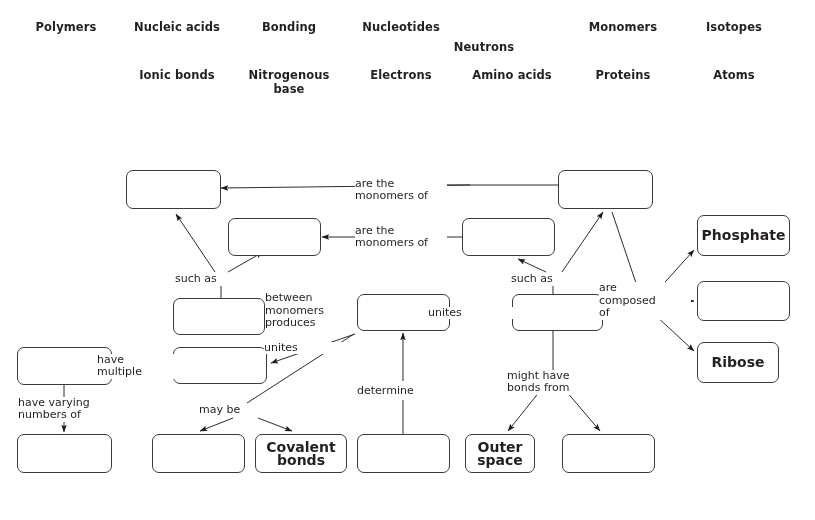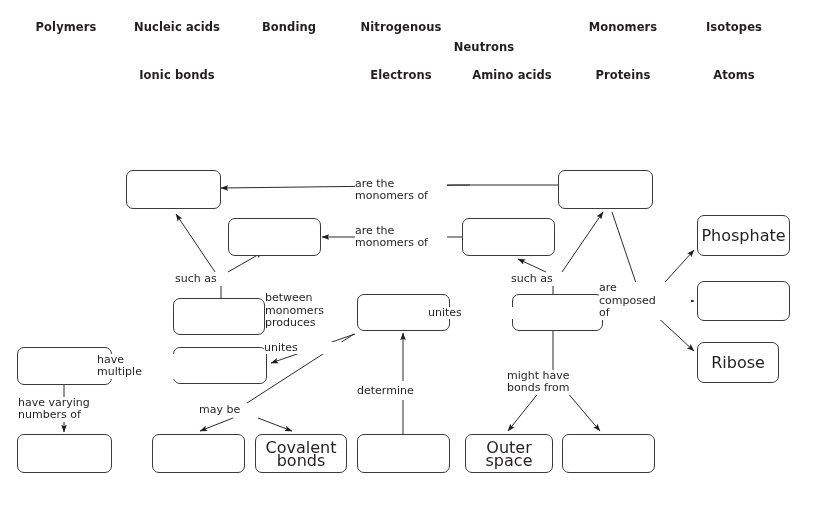--- a/index.html
+++ b/index.html
@@ -53,23 +53,24 @@
     box-sizing: border-box;
     border: 1.1px solid #3a3a3a;
     border-radius: 7px;
     background: #ffffff;
     display: flex;
     align-items: center;
     justify-content: center;
     text-align: center;
   }
   .node-label {
-    font-size: 16px;
+    font-size: 14px;
     line-height: 13px;
     color: #231f20;
+    font-weight: bold;
   }
   .link-label {
     position: absolute;
     text-align: left;
     font-size: 11px;
     line-height: 12.5px;
     color: #231f20;
     background: #ffffff;
     white-space: pre-line;
   }
@@ -84,25 +85,26 @@
 </style>
 </head>
 <body>
 
 <div id="page">
 
   <div id="word-bank">
       <div class="bank-cell" style="width: 104px; left: 14px; top: 20px;">Polymers</div>
       <div class="bank-cell" style="width: 104px; left: 125px; top: 20px;">Nucleic acids</div>
       <div class="bank-cell" style="width: 104px; left: 237px; top: 20px;">Bonding</div>
-      <div class="bank-cell" style="width: 104px; left: 349px; top: 20px;">Nitrogenous</div>
+      <div class="bank-cell" style="width: 104px; left: 349px; top: 20px;">Nucleotides</div>
       <div class="bank-cell" style="width: 104px; left: 432px; top: 20px; margin-top: 20px;">Neutrons</div>
       <div class="bank-cell" style="width: 104px; left: 571px; top: 20px;">Monomers</div>
       <div class="bank-cell" style="width: 104px; left: 682px; top: 20px;">Isotopes</div>
       <div class="bank-cell" style="width: 104px; left: 125px; top: 68px;">Ionic bonds</div>
+      <div class="bank-cell" style="width: 104px; left: 237px; top: 68px;">Nitrogenous base</div>
       <div class="bank-cell" style="width: 104px; left: 349px; top: 68px;">Electrons</div>
       <div class="bank-cell" style="width: 104px; left: 460px; top: 68px;">Amino acids</div>
       <div class="bank-cell" style="width: 104px; left: 571px; top: 68px;">Proteins</div>
       <div class="bank-cell" style="width: 104px; left: 682px; top: 68px;">Atoms</div>
     </div>
 
   <div id="diagram">
     <svg class="edges" viewBox="0 0 815 520" xmlns="http://www.w3.org/2000/svg">
       <defs>
         <marker id="arrowhead" markerWidth="9" markerHeight="9" refX="7.2" refY="3.1" orient="auto" markerUnits="strokeWidth">
@@ -185,21 +187,21 @@
         </div>
         <div class="node-box" style="left: 152px; top: 434px; width: 93px; height: 39px;">
           <span class="node-label"></span>
         </div>
         <div class="node-box" style="left: 255px; top: 434px; width: 92px; height: 39px;">
           <span class="node-label">Covalent bonds</span>
         </div>
         <div class="node-box" style="left: 357px; top: 434px; width: 93px; height: 39px;">
           <span class="node-label"></span>
         </div>
-        <div class="node-box" style="left: 465px; top: 434px; width: 88px; height: 39px;">
+        <div class="node-box" style="left: 465px; top: 434px; width: 70px; height: 39px;">
           <span class="node-label">Outer space</span>
         </div>
         <div class="node-box" style="left: 562px; top: 434px; width: 93px; height: 39px;">
           <span class="node-label"></span>
         </div>
       </div>
     <div id="label-layer">
         <div class="link-label" style="width: 92px; left: 355px; top: 177.5px;">are the
 monomers of</div>
         <div class="link-label" style="width: 92px; left: 355px; top: 224.5px;">are the

